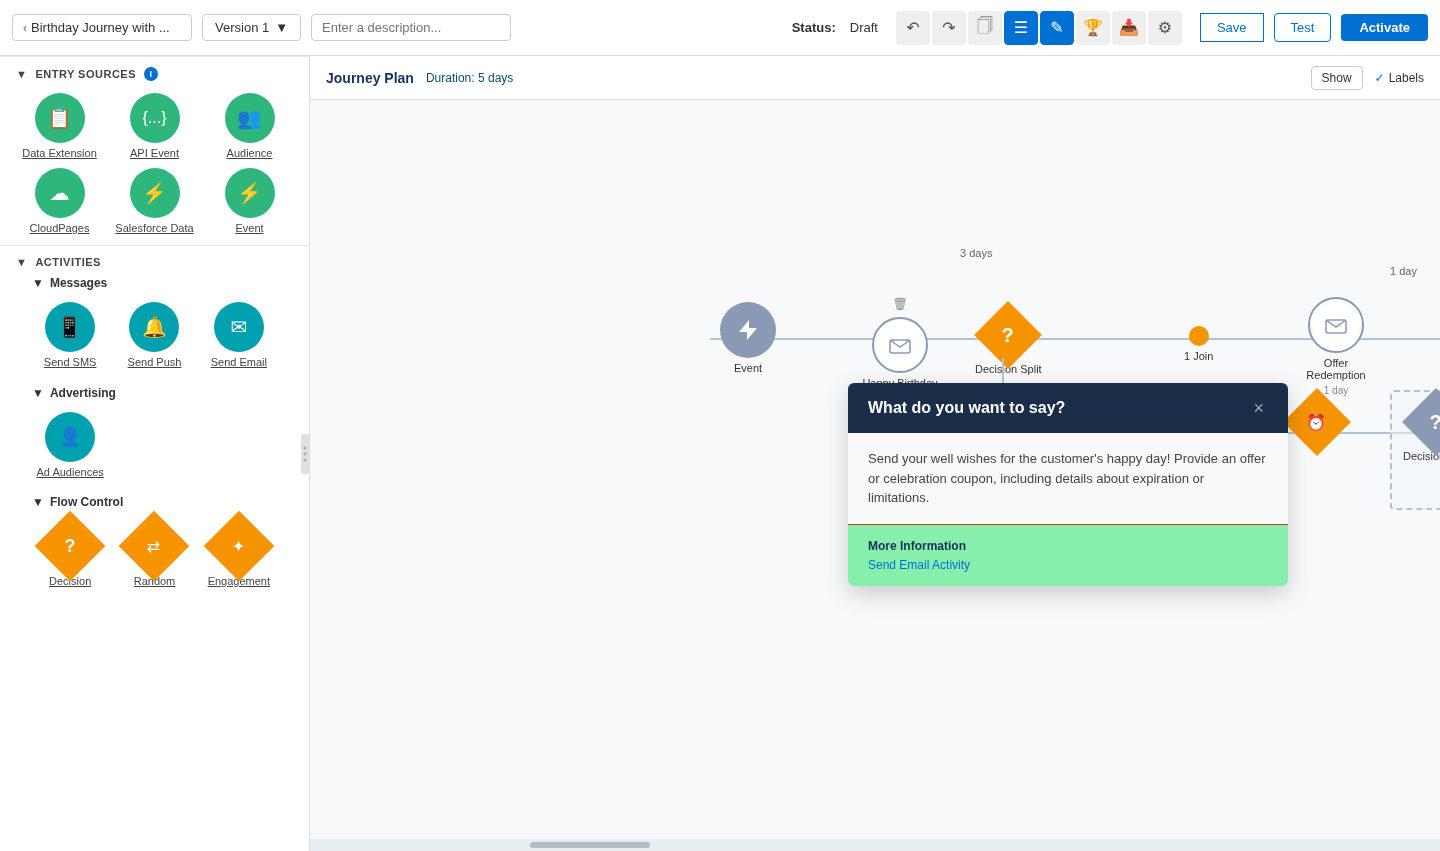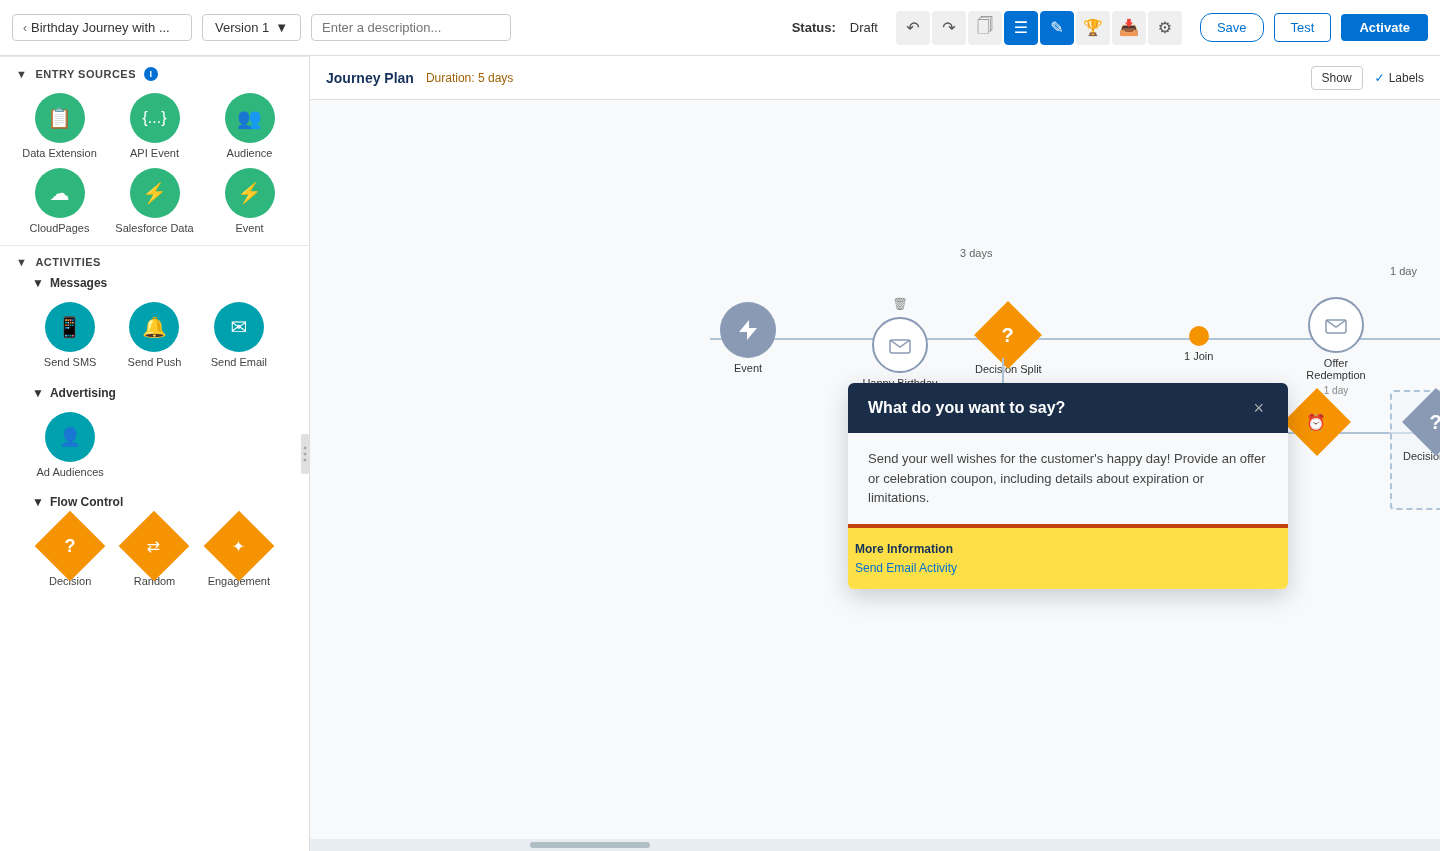--- a/index.html
+++ b/index.html
@@ -31,21 +31,21 @@
     .spacer { flex: 1; }
     .status-area { display: flex; align-items: center; gap: 14px; color: #333; font-size: 13px; }
     .status-label { font-weight: 600; }
     .toolbar-icons { display: flex; align-items: center; gap: 2px; margin: 0 8px; }
     .tb-icon {
       width: 34px; height: 34px; border-radius: 4px; display: flex; align-items: center;
       justify-content: center; cursor: pointer; color: #555; font-size: 16px; border: 1px solid transparent;
     }
     .tb-icon.active { background: #0070d2; color: #fff; border-color: #0070d2; }
     .btn-save {
-      border: 1px solid #0070d2; border-radius: 12px; padding: 6px 16px;
+      border: 1px solid #0070d2; border-radius: 0; padding: 6px 16px;
       background: #fff; color: #0070d2; cursor: pointer; font-size: 13px; font-weight: 500;
     }
     .btn-test {
       border: 1px solid #0070d2; border-radius: 4px; padding: 6px 16px;
       background: #fff; color: #0070d2; cursor: pointer; font-size: 13px; font-weight: 500;
     }
     .btn-activate {
       border: none; border-radius: 4px; padding: 6px 18px;
       background: #0070d2; color: #fff; cursor: pointer; font-size: 13px; font-weight: 600;
     }
@@ -79,42 +79,42 @@
       display: flex; flex-direction: column; align-items: center; gap: 4px;
       cursor: pointer;
     }
     .icon-circle {
       width: 50px; height: 50px; border-radius: 50%;
       display: flex; align-items: center; justify-content: center;
       font-size: 20px; color: #fff;
     }
     .icon-circle.green { background: #2eb67d; }
     .icon-circle.teal { background: #00a1ae; }
-    .icon-label { font-size: 11px; color: #444; text-align: center; line-height: 1.2; }
+    .icon-label { font-size: 11px; color: #444; text-align: center; line-height: 1.2; text-decoration: underline; }
     .sub-section { padding: 8px 16px; }
     .sub-section-title {
       display: flex; align-items: center; gap: 6px;
       font-size: 12px; font-weight: 600; color: #333; cursor: pointer; margin-bottom: 8px;
     }
 
     
     .drag-handle {
       position: absolute; right: 0; top: 50%; transform: translateY(-50%);
       width: 8px; height: 40px; background: #e0e0e0; border-radius: 2px;
       cursor: col-resize; display: flex; align-items: center; justify-content: center;
     }
 
     
     .canvas-area { flex: 1; display: flex; flex-direction: column; overflow: hidden; }
     .canvas-toolbar {
       height: 44px; background: #fff; border-bottom: 1px solid #ddd;
       display: flex; align-items: center; padding: 0 16px; gap: 12px;
     }
     .canvas-title { font-size: 14px; font-weight: 600; color: #16325c; }
-    .duration-text { font-size: 12px; color: #a16207; }
+    .duration-text { font-size: 12px; color: #0c4a6e; }
     .show-btn {
       margin-left: auto; border: 1px solid #ccc; border-radius: 4px;
       padding: 4px 10px; background: #fff; cursor: pointer; font-size: 12px; color: #333;
       display: flex; align-items: center; gap: 4px;
     }
     .labels-check { display: flex; align-items: center; gap: 4px; font-size: 12px; color: #333; }
     .check-icon { color: #0070d2; }
 
     
     .journey-canvas {
@@ -169,21 +169,21 @@
       display: flex; align-items: flex-start; justify-content: space-between;
     }
     .tooltip-title { font-size: 16px; font-weight: 600; color: #fff; }
     .tooltip-close {
       color: #aaa; font-size: 18px; cursor: pointer; background: none; border: none;
       line-height: 1; padding: 0 4px;
     }
     .tooltip-body { padding: 16px 20px; background: #f7f9fb; }
     .tooltip-rec-title { font-size: 13px; font-weight: 700; color: #16325c; margin-bottom: 6px; }
     .tooltip-rec-text { font-size: 13px; color: #444; line-height: 1.5; }
-    .tooltip-footer { padding: 14px 7px; background: #fde047; border-top: 4px solid #c2410c; }
+    .tooltip-footer { padding: 14px 20px; background: #86efac; border-top: 1px solid #c2410c; }
     .tooltip-more { font-size: 12px; font-weight: 700; color: #16325c; margin-bottom: 4px; }
     .tooltip-link { font-size: 12px; color: #0070d2; cursor: pointer; text-decoration: none; }
 
     
     .journey-canvas::-webkit-scrollbar { height: 8px; }
     .journey-canvas::-webkit-scrollbar-track { background: #e8edf2; }
     .journey-canvas::-webkit-scrollbar-thumb { background: #b0bec5; border-radius: 4px; }
 
     
     .dashed-box {

